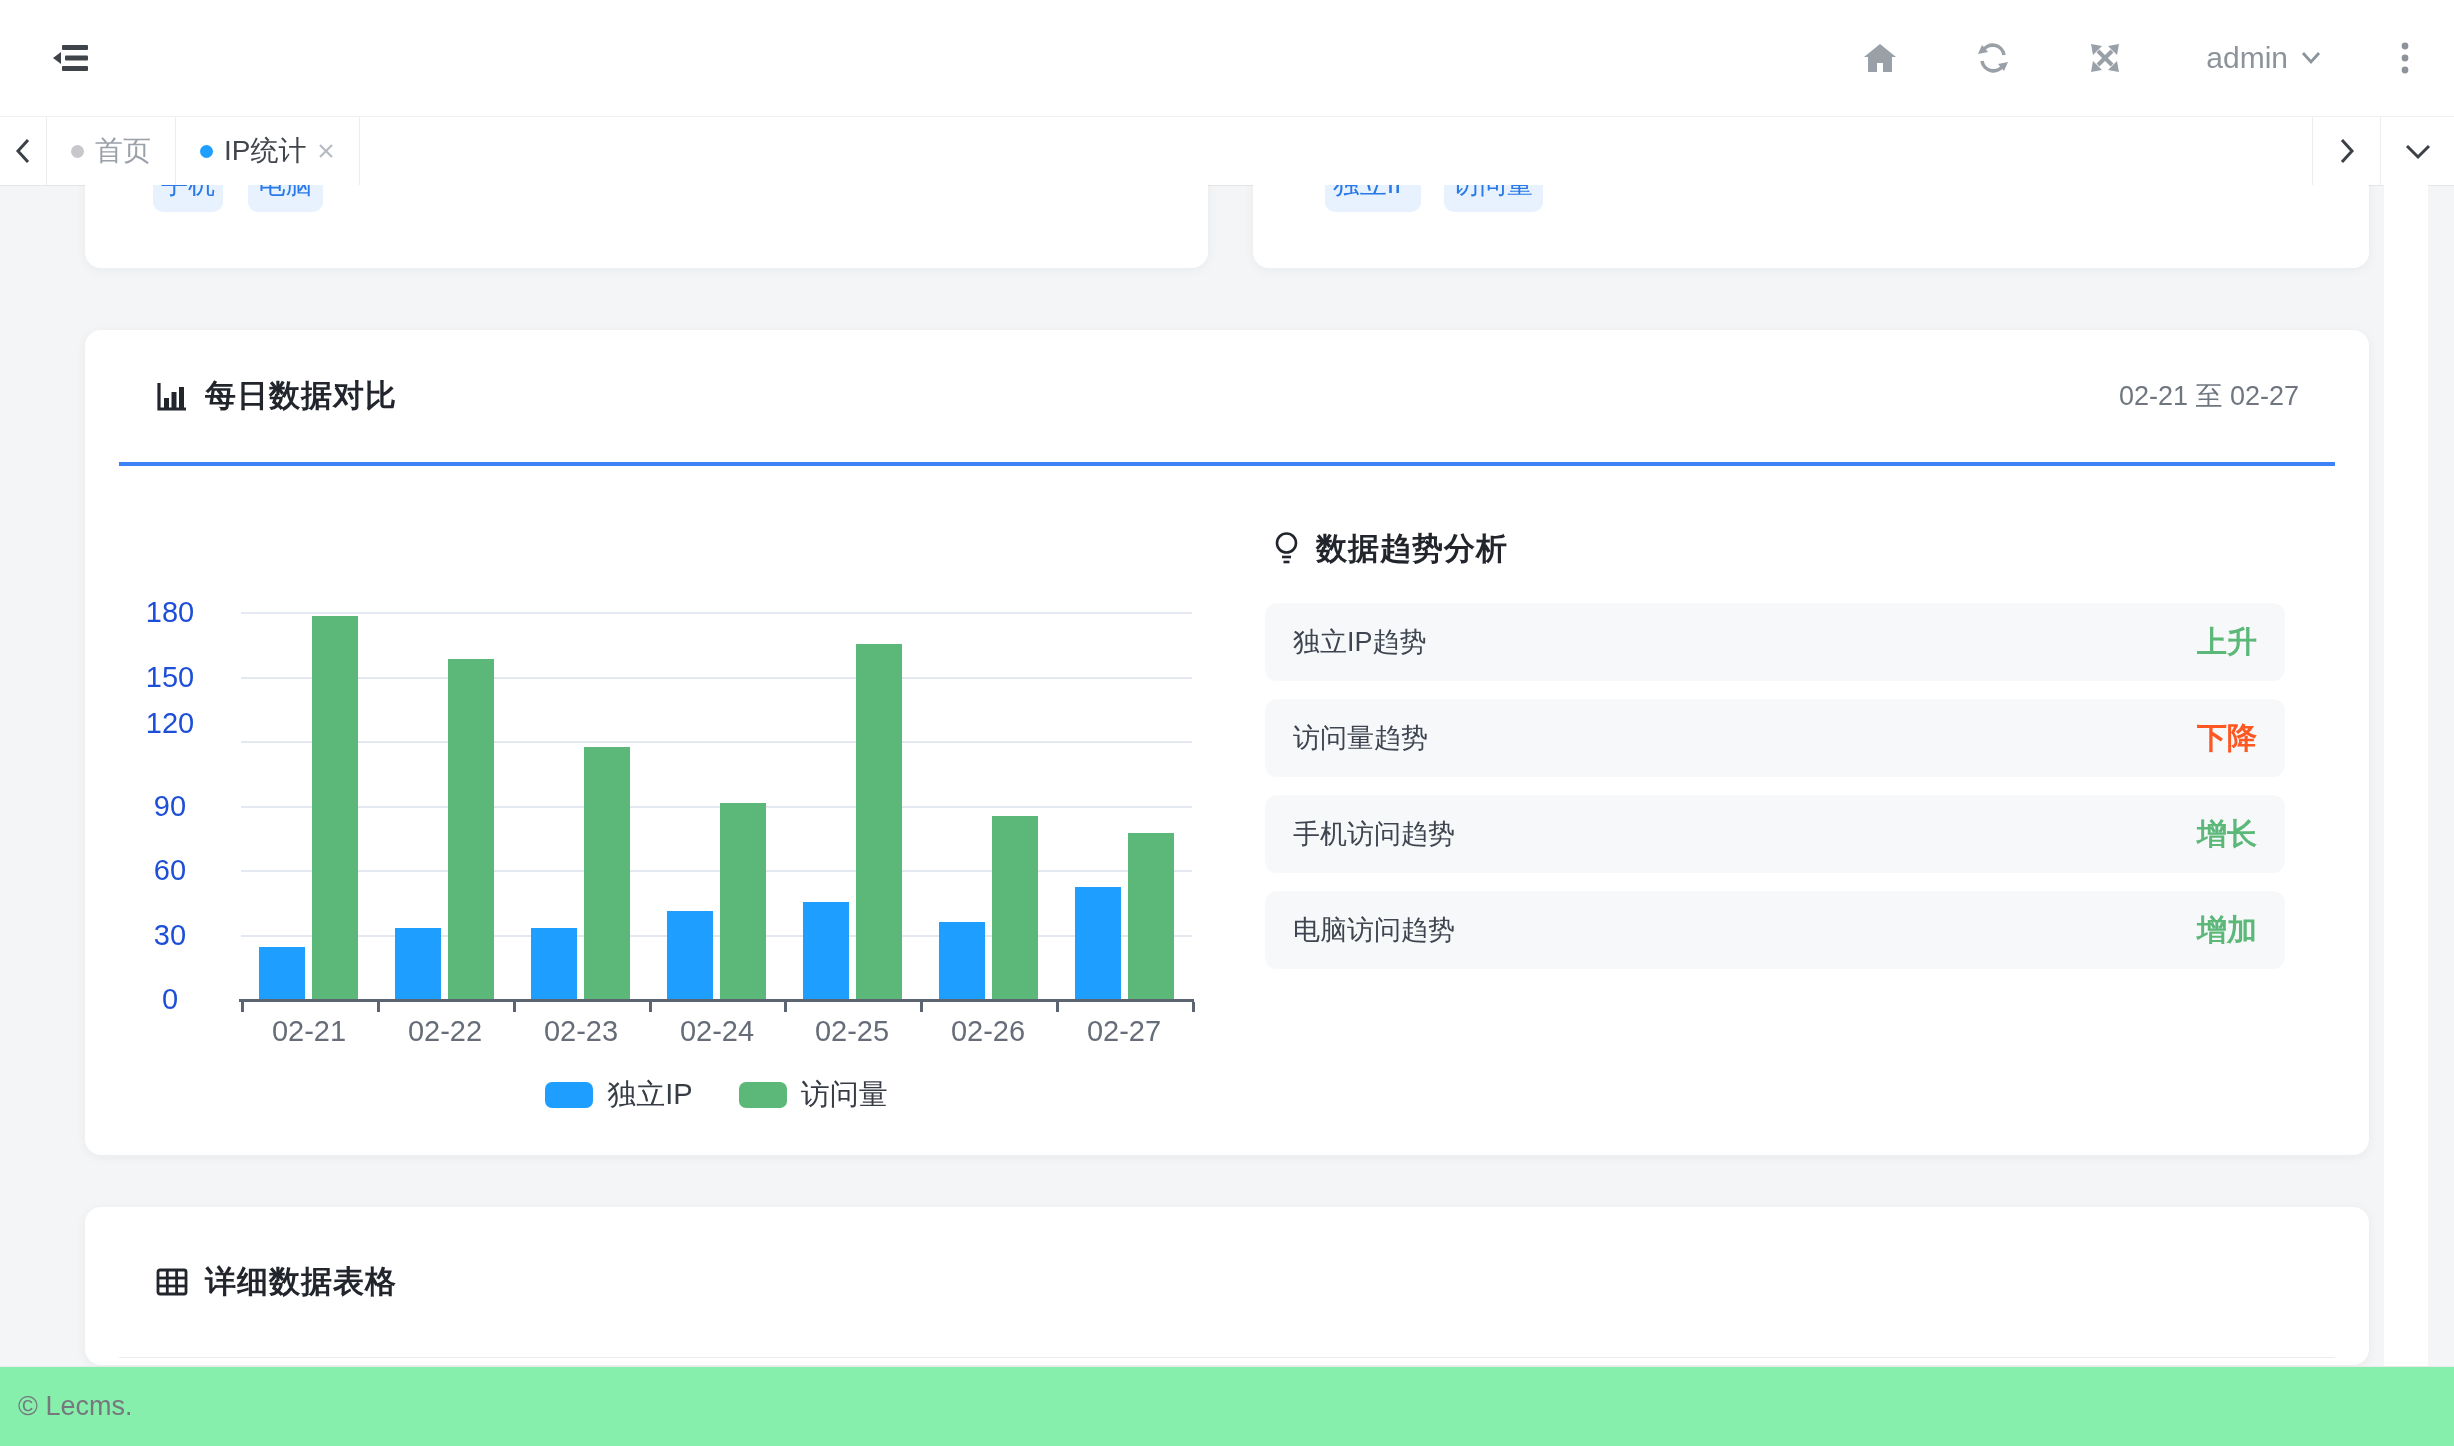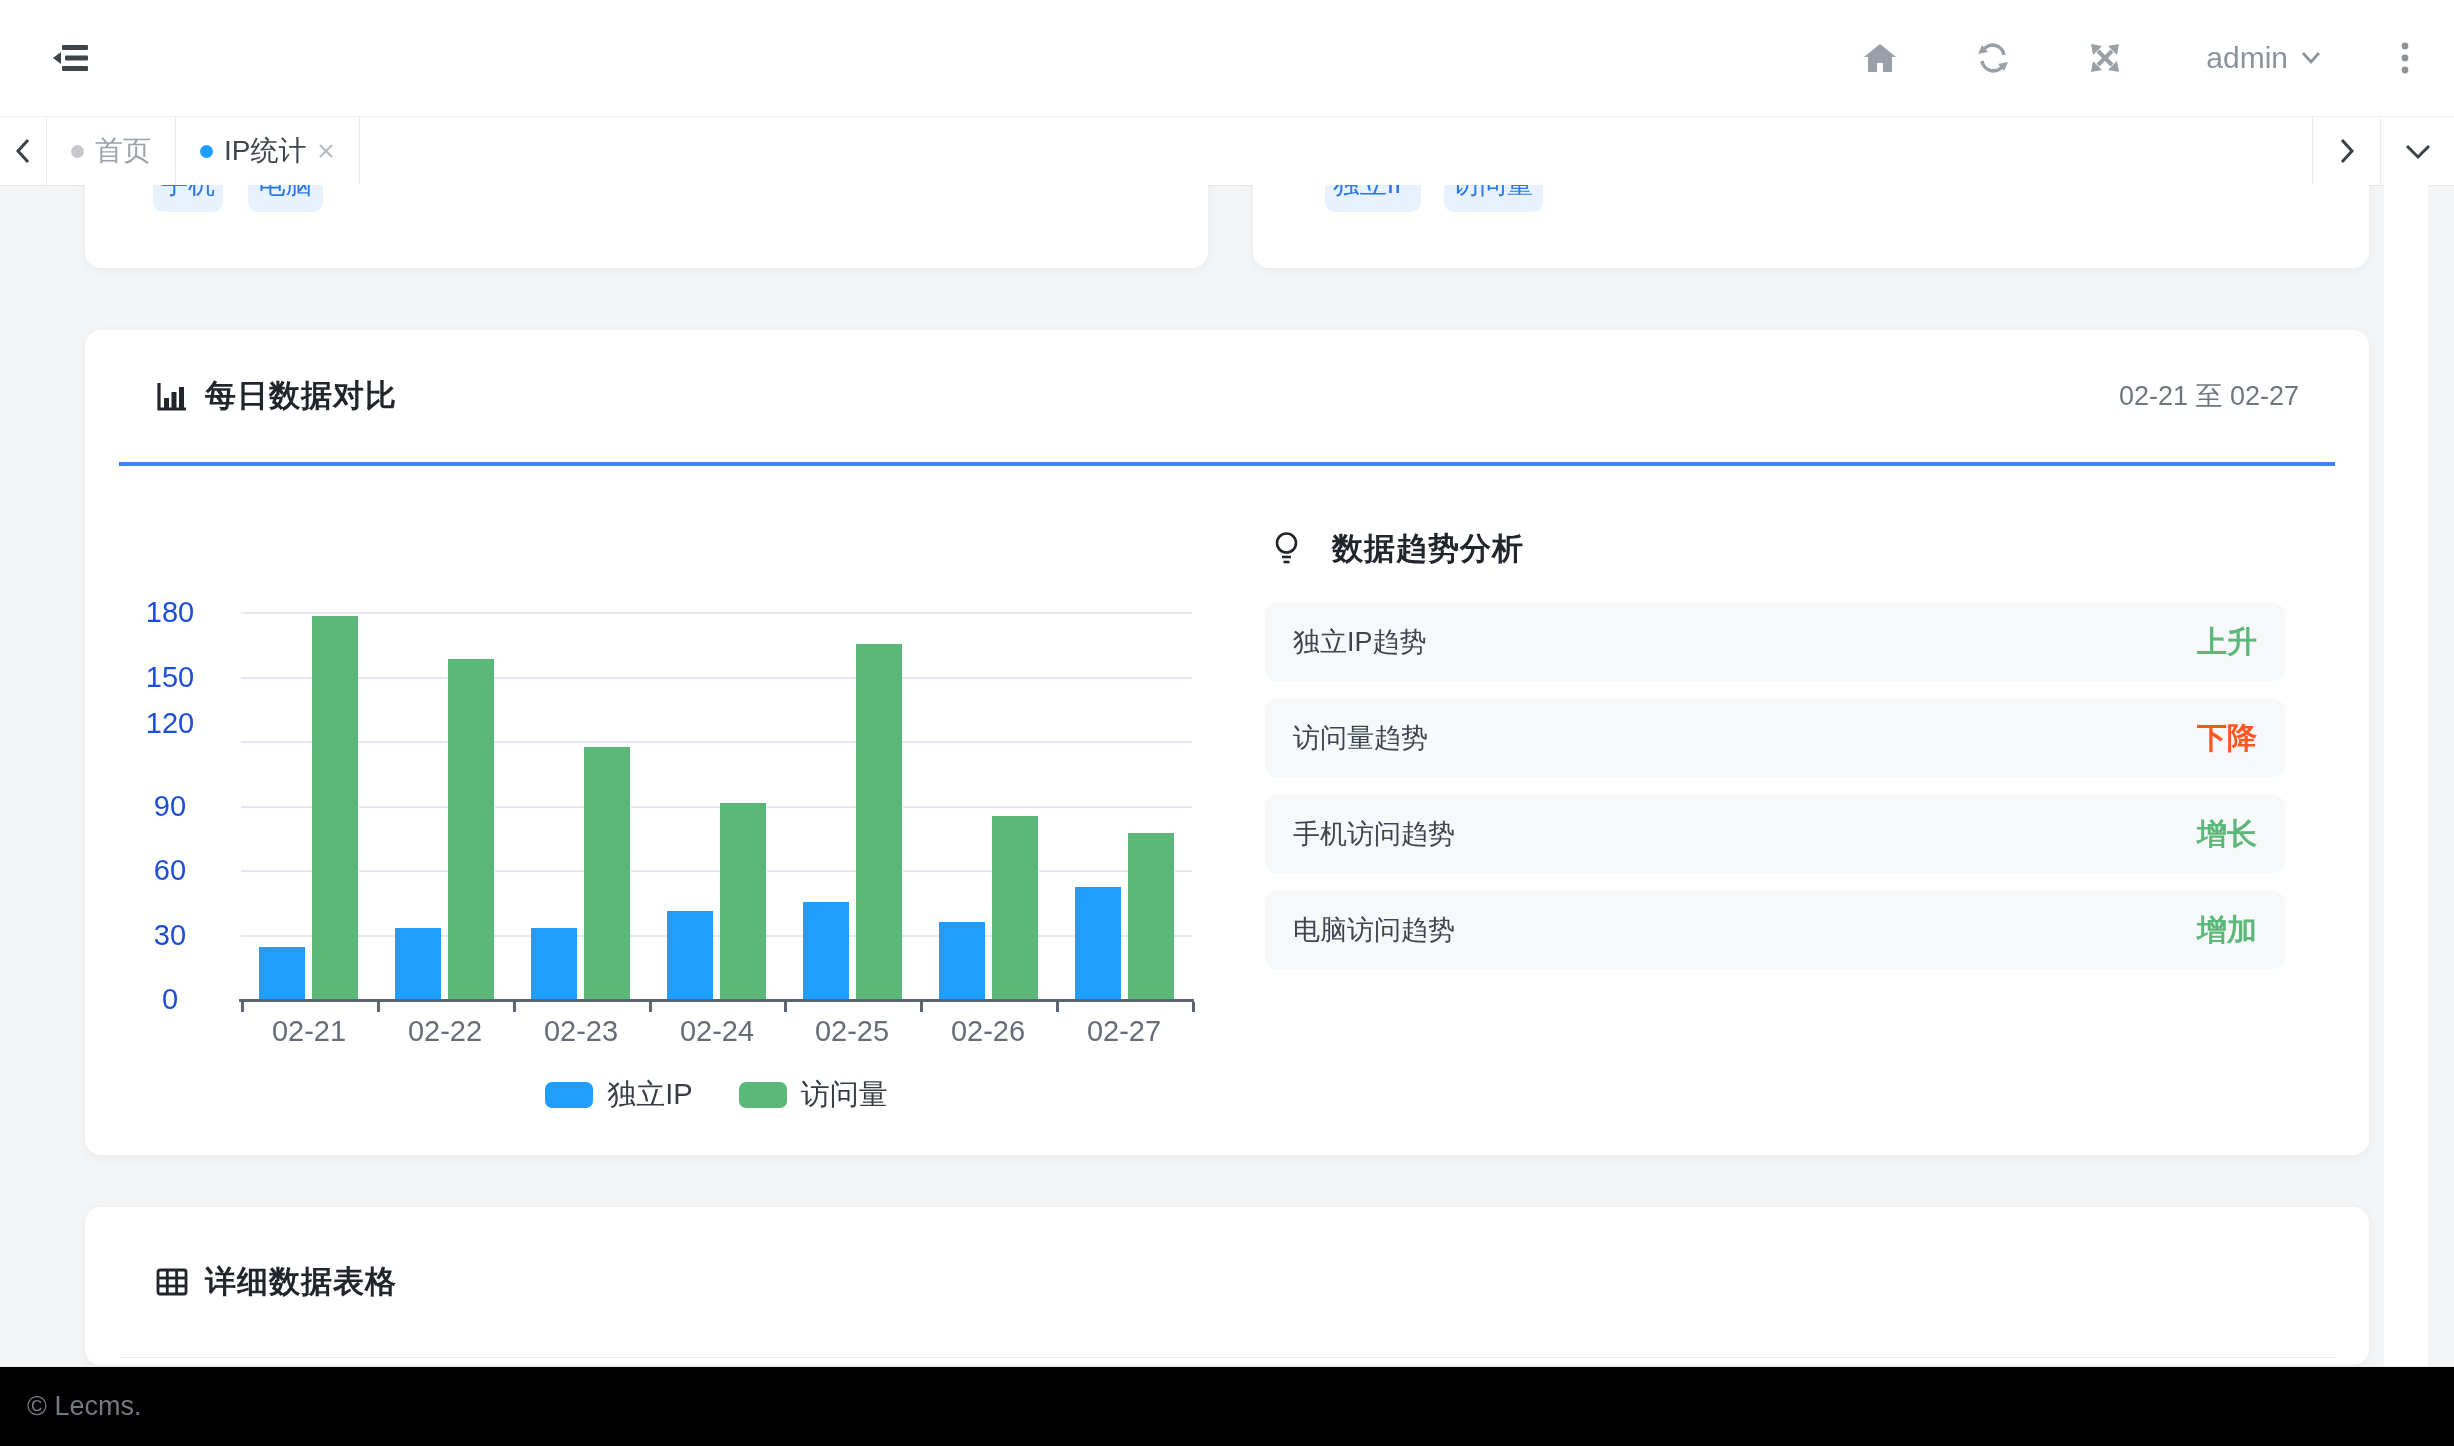--- a/index.html
+++ b/index.html
@@ -47,35 +47,35 @@
   .axis-line{position:absolute;height:3px;background:#5c6472;}
   .axis-tick{position:absolute;width:3px;height:10px;background:#5c6472;}
   .ytick{position:absolute;left:30px;width:110px;text-align:center;font-size:29px;color:#1d4ed8;line-height:32px;}
   .xtick{position:absolute;text-align:center;font-size:29px;color:#666c78;}
   .bar{position:absolute;}
   .legend{position:absolute;display:flex;justify-content:center;align-items:center;gap:46px;}
   .legend-item{display:flex;align-items:center;gap:14px;cursor:pointer;}
   .legend-swatch{width:48px;height:26px;border-radius:7px;}
   .legend-label{font-size:29px;color:#383d45;}
   
-  .trend-title{position:absolute;left:1188px;top:198px;display:flex;align-items:center;gap:32px;}
+  .trend-title{position:absolute;left:1188px;top:198px;display:flex;align-items:center;gap:16px;}
   .trend-title-text{font-size:31px;font-weight:bold;color:#22262c;letter-spacing:1px;}
   .trend-rows{position:absolute;left:1180px;top:273px;width:1020px;}
   .trend-row{height:78px;border-radius:12px;background:#f7f8fa;margin-bottom:18px;
              display:flex;align-items:center;justify-content:space-between;padding:0 28px;box-sizing:border-box;}
   .trend-label{font-size:27px;color:#3f4550;}
   .trend-value{font-size:30px;font-weight:bold;}
   .trend-up{color:#5CB878;}
   .trend-down{color:#FF5722;}
   
   #table-card{margin-top:52px;height:158px;overflow:hidden;}
   .card-head.short{height:150px;border-bottom:1px solid #ececec;}
   
-  .footer{position:absolute;left:0;right:0;bottom:0;height:80px;background:#000000;
-          border-top:1px solid #e9eaeb;display:flex;align-items:center;padding-left:27px;box-sizing:border-box;}
+  .footer{position:absolute;left:0;right:0;bottom:0;height:80px;background:#86efac;
+          border-top:1px solid #e9eaeb;display:flex;align-items:center;padding-left:18px;box-sizing:border-box;}
   .footer-text{font-size:27px;color:#75787d;}
 </style>
 </head>
 <body>
 
 <div id="app">
 
   <div class="header">
     <div class="hd-left">
       <button class="icon-btn">

